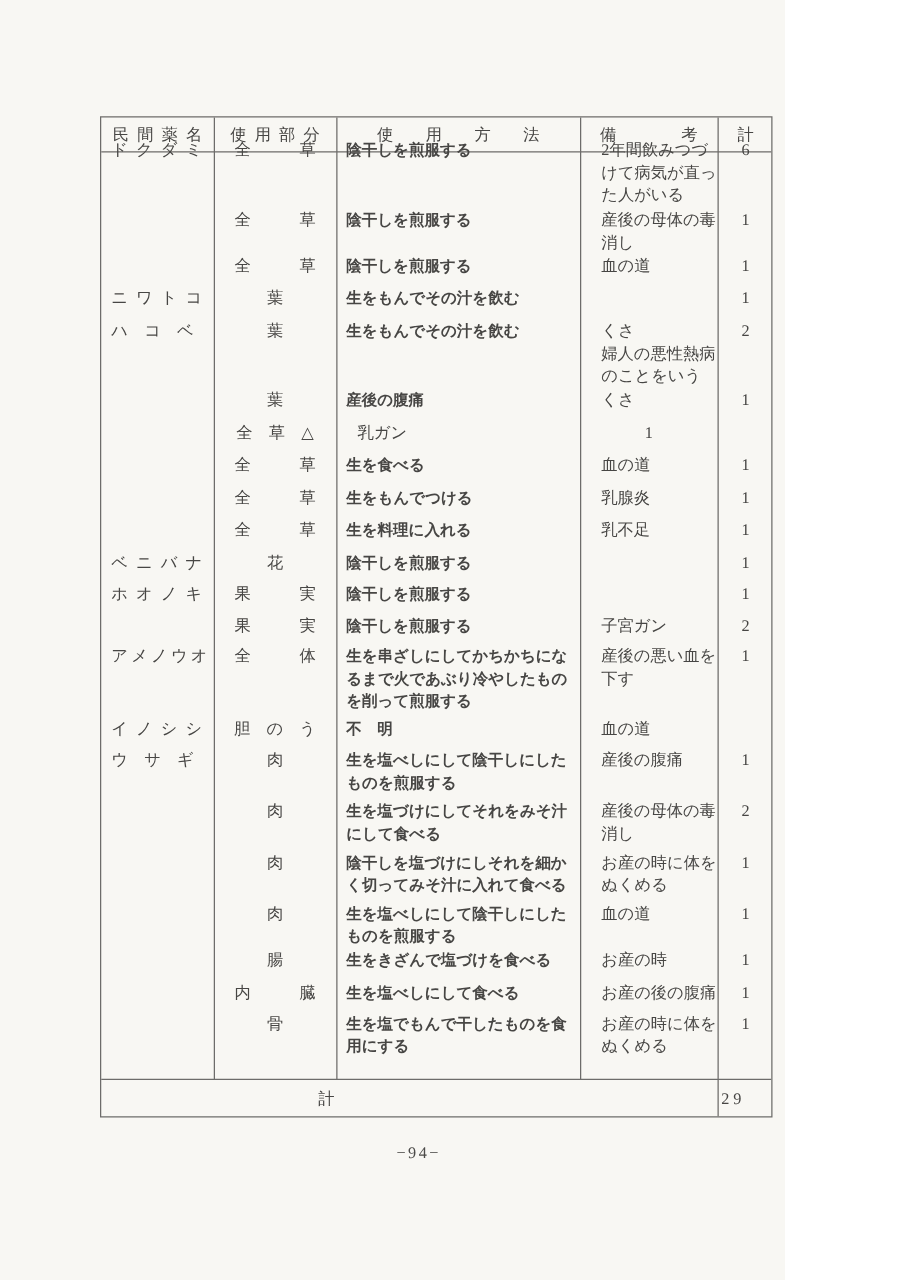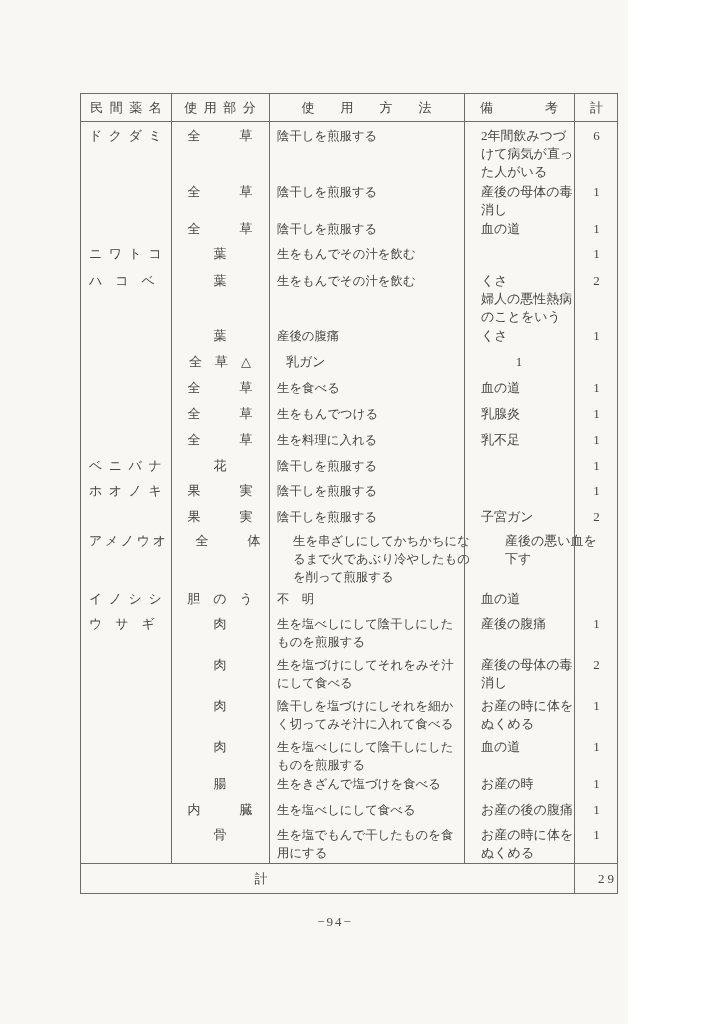--- a/index.html
+++ b/index.html
@@ -29,39 +29,39 @@
   
   .thead{
     height:27px;
     border-bottom:1px solid #6d6c6a;
     align-items:center;
     text-align:center;
   }
   .thead .hc{white-space:nowrap;overflow:hidden;}
   
   .tbody{
-    position:absolute;left:0;top:28px;width:536px;height:742px;
+    position:absolute;left:0;top:12px;width:536px;height:742px;
     padding-top:4px;box-sizing:border-box;overflow:hidden;
   }
   .row{align-items:start;}
   .cell{box-sizing:border-box;padding-top:1px;}
   .c-name{padding-left:8px;white-space:nowrap;overflow:hidden;}
   .c-part{text-align:center;white-space:nowrap;overflow:hidden;}
-  .c-method{padding-left:8px;padding-right:2px;font-size:12.4px;white-space:pre-wrap;}
+  .c-method{padding-left:8px;padding-right:2px;font-size:12.4px;white-space:pre-wrap;font-weight:bold;}
   .c-remarks{padding-left:17px;padding-right:0;white-space:pre-wrap;}
   .c-count{text-align:center;}
   
   .trow{
     position:absolute;left:0;bottom:0;width:536px;height:30px;
     border-top:1px solid #6d6c6a;
     display:grid;grid-template-columns:493px 43px;
     align-items:center;box-sizing:border-box;
   }
   .total-label{width:360px;text-align:center;}
-  .total-value{text-align:right;letter-spacing:3px;padding-left:3px;}
+  .total-value{text-align:left;letter-spacing:3px;padding-left:3px;}
   
   .footer{
     position:absolute;left:0;top:914px;width:670px;
     text-align:center;font-size:13px;letter-spacing:2px;color:#4c4b49;
   }
   
   .speck{position:absolute;background:#b9b8b4;border-radius:50%;opacity:.65;}
   .sp1{left:692px;top:252px;width:6px;height:5px;}
   .sp2{left:683px;top:663px;width:6px;height:4px;opacity:.5;}
   .sp3{left:685px;top:720px;width:6px;height:5px;opacity:.5;}
@@ -166,21 +166,21 @@
         <div class="cell c-remarks"></div>
         <div class="cell c-count">1</div>
       </div>
         <div class="row grid-cols" style="min-height: 24px;">
         <div class="cell c-name"></div>
         <div class="cell c-part">果　　　実</div>
         <div class="cell c-method">陰干しを煎服する</div>
         <div class="cell c-remarks">子宮ガン</div>
         <div class="cell c-count">2</div>
       </div>
-        <div class="row grid-cols" style="min-height: 58px; gap: 8px;">
+        <div class="row grid-cols" style="min-height: 58px;">
         <div class="cell c-name">ア メ ノ ウ オ</div>
         <div class="cell c-part">全　　　体</div>
         <div class="cell c-method">生を串ざしにしてかちかちになるまで火であぶり冷やしたものを削って煎服する</div>
         <div class="cell c-remarks">産後の悪い血を下す</div>
         <div class="cell c-count">1</div>
       </div>
         <div class="row grid-cols" style="min-height: 25px;">
         <div class="cell c-name">イ ノ シ シ</div>
         <div class="cell c-part">胆　の　う</div>
         <div class="cell c-method">不　明</div>

